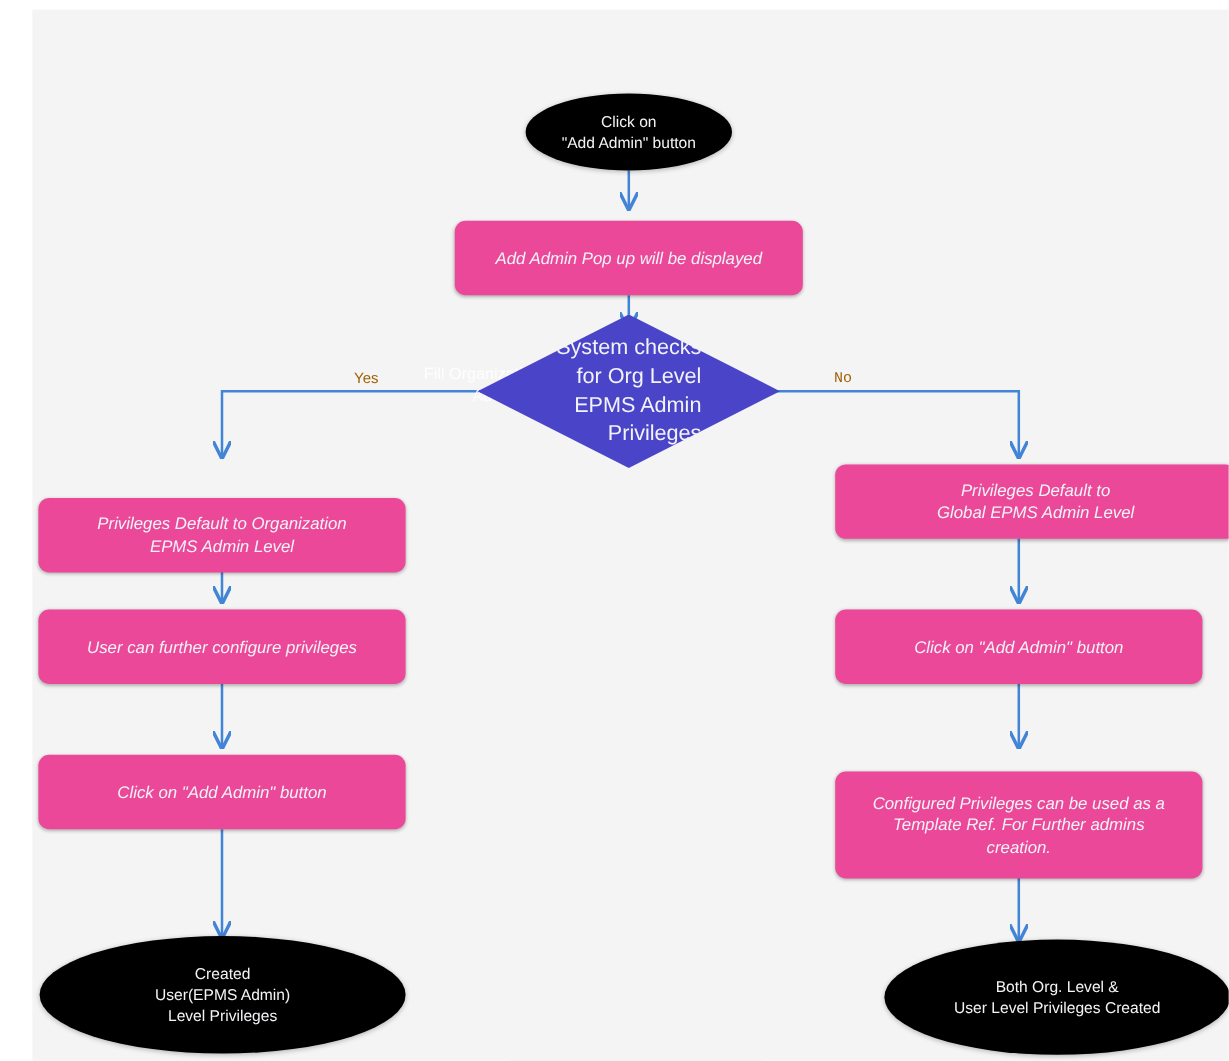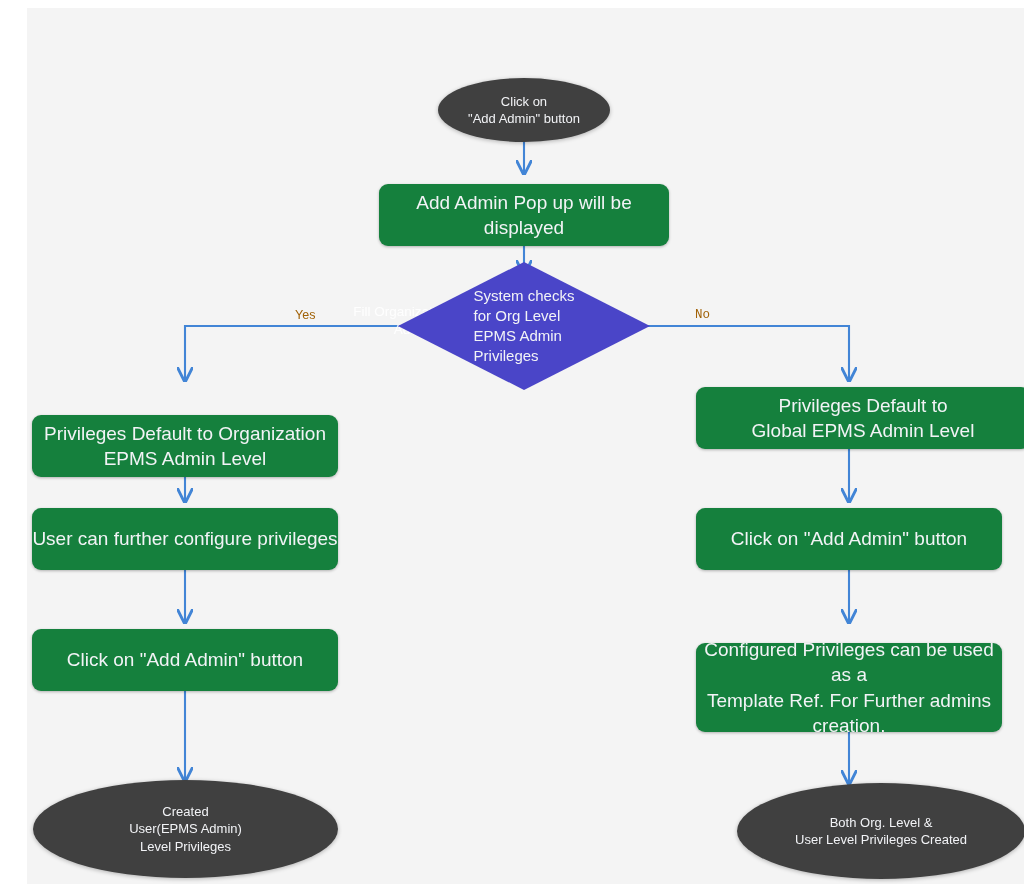--- a/index.html
+++ b/index.html
@@ -44,28 +44,29 @@
     display: flex;
     align-items: center;
     justify-content: center;
     text-align: center;
     color: #f2f3f6;
     line-height: 1.33;
     white-space: pre-line;
   }
 
   .proc {
-    background: #15803d;
+    background: #ec4899;
     border-radius: 9px;
-    font-size: 19px;
+    font-size: 14px;
     box-shadow: 0 1px 3px rgba(0,0,0,0.28);
+    font-style: italic;
   }
 
   .terminator {
-    background: #404040;
+    background: #000000;
     border-radius: 50%;
     font-size: 13px;
     box-shadow: 0 1px 4px rgba(0,0,0,0.28);
   }
 
   .decision-wrap {
     position: absolute;
   }
   .decision-shape {
     position: absolute;
@@ -76,23 +77,23 @@
     clip-path: polygon(50% 0%, 100% 50%, 50% 100%, 0% 50%);
   }
   .decision-label {
     position: absolute;
     left: 0; top: 0;
     width: 100%;
     height: 100%;
     display: flex;
     align-items: center;
     justify-content: center;
-    text-align: left;
+    text-align: right;
     color: #f2f3f6;
-    font-size: 15px;
+    font-size: 18px;
     line-height: 1.33;
     white-space: pre-line;
   }
 
   
   .edge-label {
     position: absolute;
     font-size: 12.5px;
     color: #a16207;
     white-space: nowrap;

